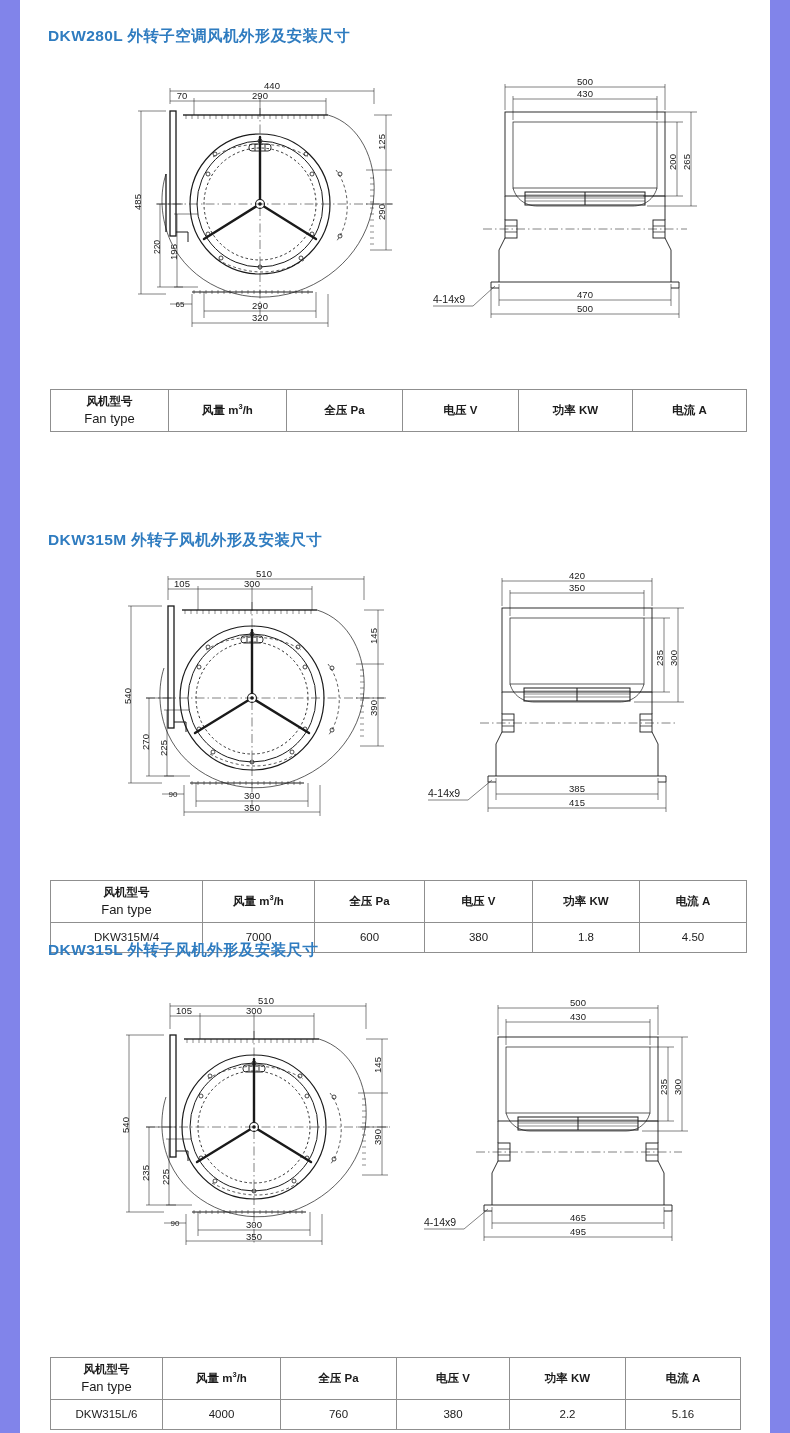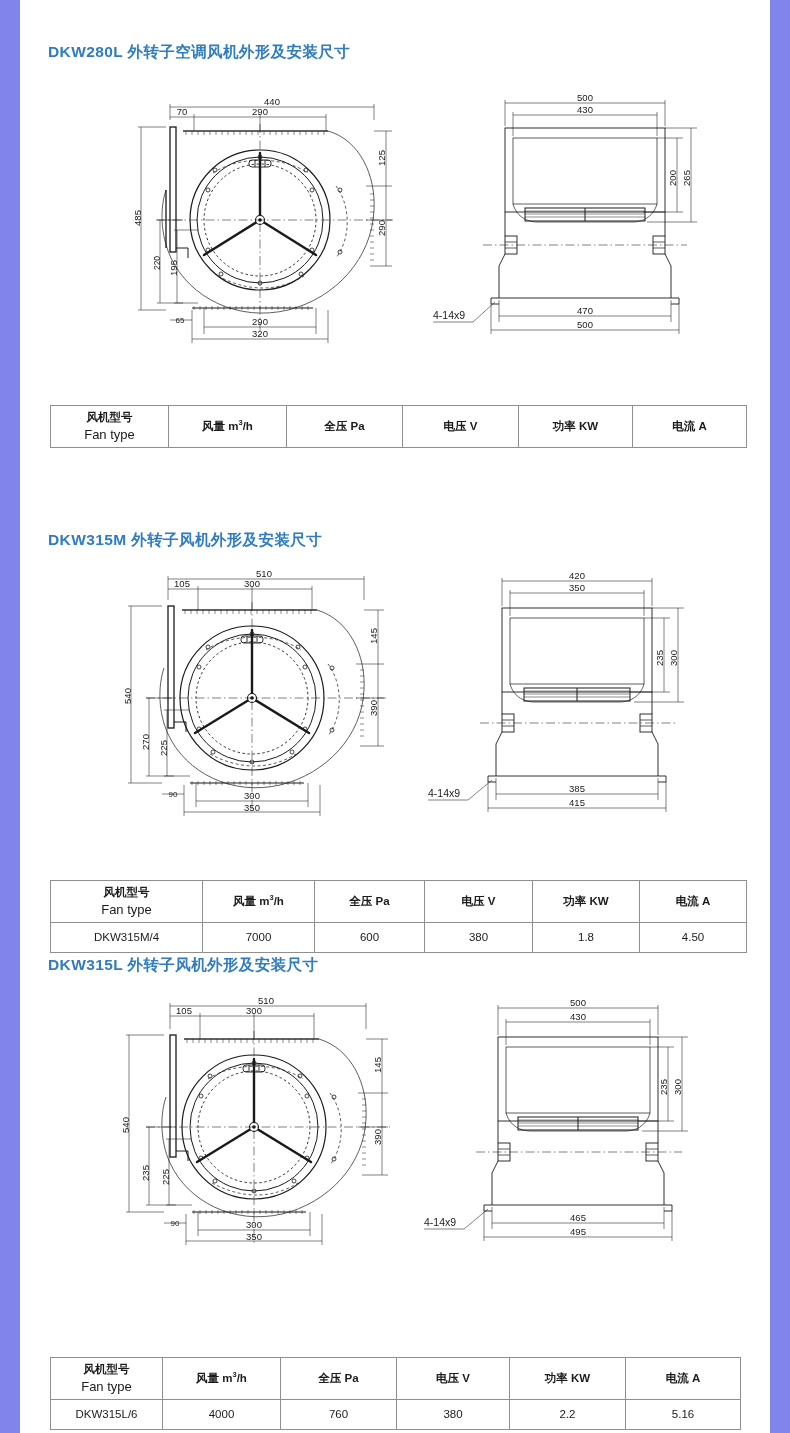--- a/index.html
+++ b/index.html
@@ -63,21 +63,21 @@
   sup { font-size:7.5px; vertical-align:super; }
 </style>
 </head>
 <body>
 
 <div class="page-edge left"></div>
 <div class="page-edge right"></div>
 
 <div class="sheet">
 
-  <div class="section" style="position:absolute;left:0;top:16px;width:750px;height:470px;padding-left:40px;">
+  <div class="section" style="position:absolute;left:0;top:0;width:750px;height:470px;padding-left:40px;">
     <div class="sec-title" style="position:absolute;left:28px;top:26px;">DKW280L 外转子空调风机外形及安装尺寸</div>
 
     <div class="drawings" style="position:absolute;left:0;top:62px;width:750px;height:270px;">
 
       <svg class="dwg" viewBox="0 0 290 250" width="290" height="250" style="position:absolute;left:88px;top:20px;">
         <g fill="none" stroke="#1a1a1a" stroke-width="0.7">
 
           <path d="M75 33 L220 33 C252 42 268 78 266 112 C264 160 228 200 180 212 C130 224 82 200 63 160 C52 136 52 110 58 92"></path>
           <path d="M58 92 L58 150" stroke-width="1.3"></path>
           <rect x="62" y="29" width="6" height="125" fill="none" stroke-width="1.3"></rect>
@@ -588,21 +588,21 @@
         <td>600</td>
         <td>380</td>
         <td>1.8</td>
         <td>4.50</td>
       </tr>
     </tbody>
       </table>
   </div>
 
   <div class="section" style="position:absolute;left:0;top:935px;width:750px;height:460px;">
-    <div class="sec-title" style="position:absolute;left:28px;top:20px;text-align:right;">DKW315L 外转子风机外形及安装尺寸</div>
+    <div class="sec-title" style="position:absolute;left:28px;top:5px;text-align:right;">DKW315L 外转子风机外形及安装尺寸</div>
 
     <div class="drawings" style="position:absolute;left:0;top:52px;width:750px;height:265px;">
 
       <svg class="dwg" viewBox="0 0 290 255" width="290" height="255" style="position:absolute;left:86px;top:10px;">
         <g fill="none" stroke="#1a1a1a" stroke-width="0.7">
           <path d="M78 42 L213 42 C246 52 262 88 260 122 C258 168 222 206 176 217 C128 228 82 205 64 166 C54 144 54 118 60 100"></path>
           <rect x="64" y="38" width="6" height="122" fill="none" stroke-width="1.3"></rect>
           <path d="M70 154 L82 154 L82 164" stroke-width="1.0"></path>
           <line x1="78" y1="42" x2="213" y2="42" stroke-width="1.2"></line>
           <g stroke-width="0.5">

